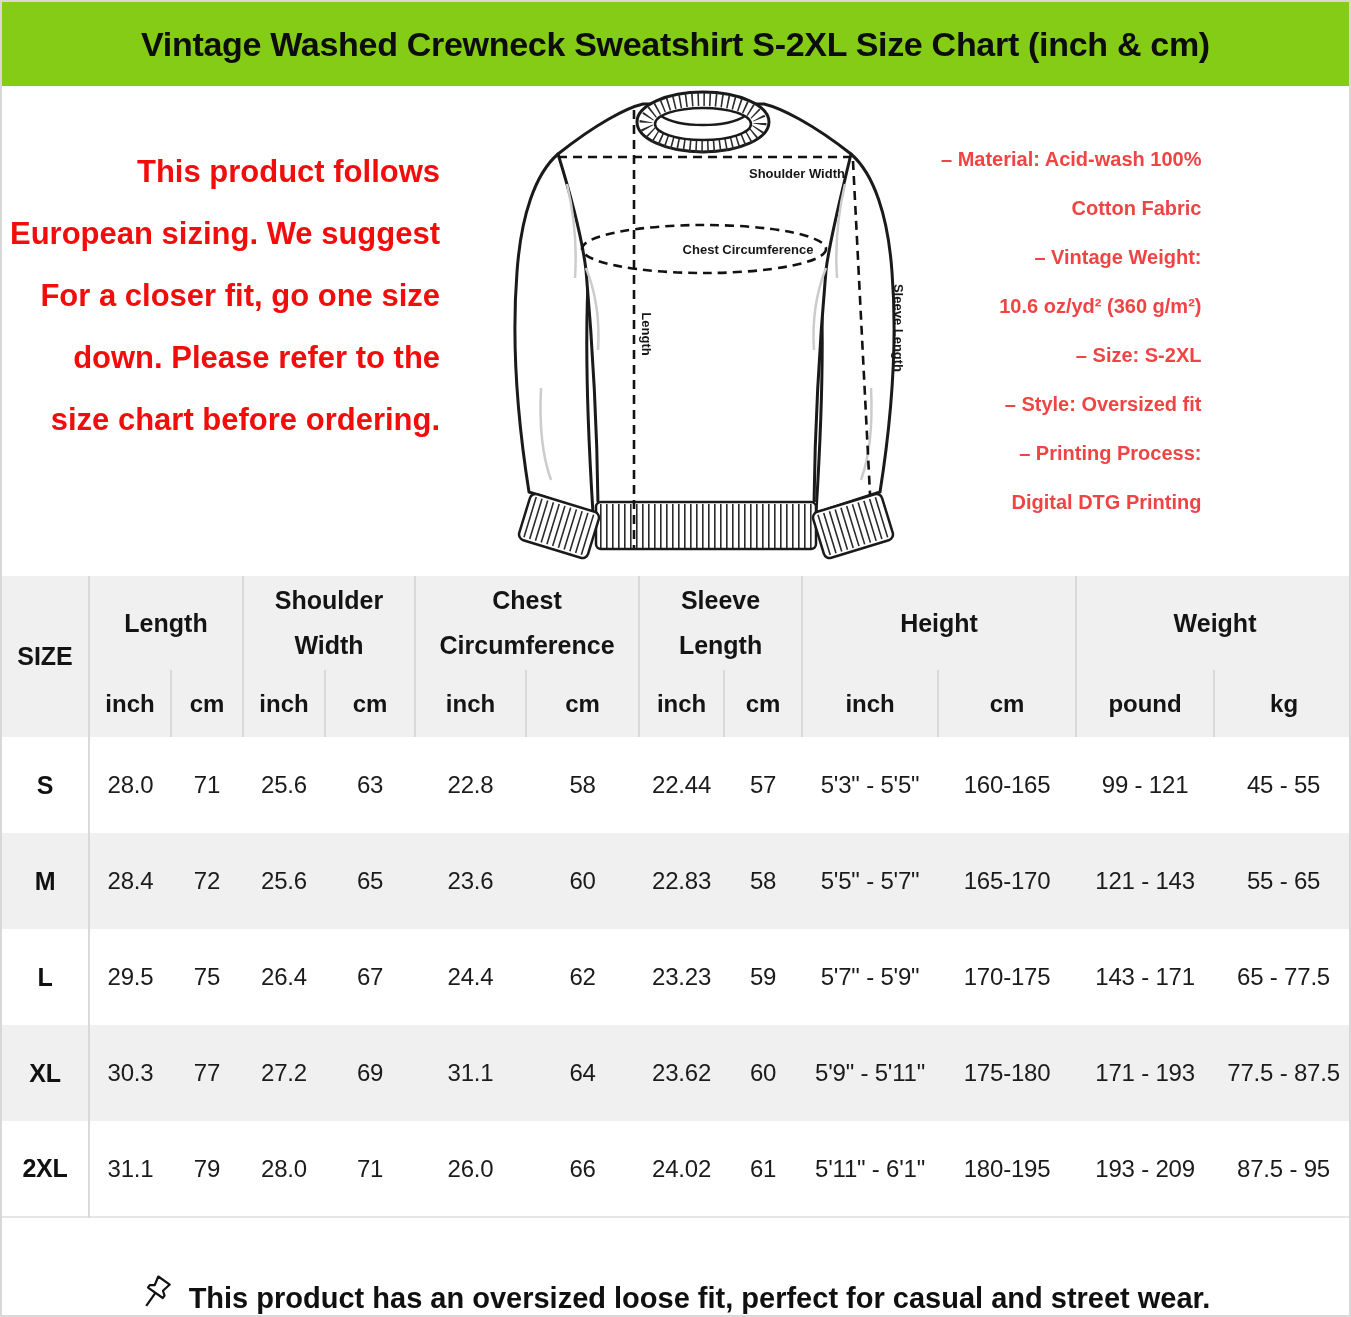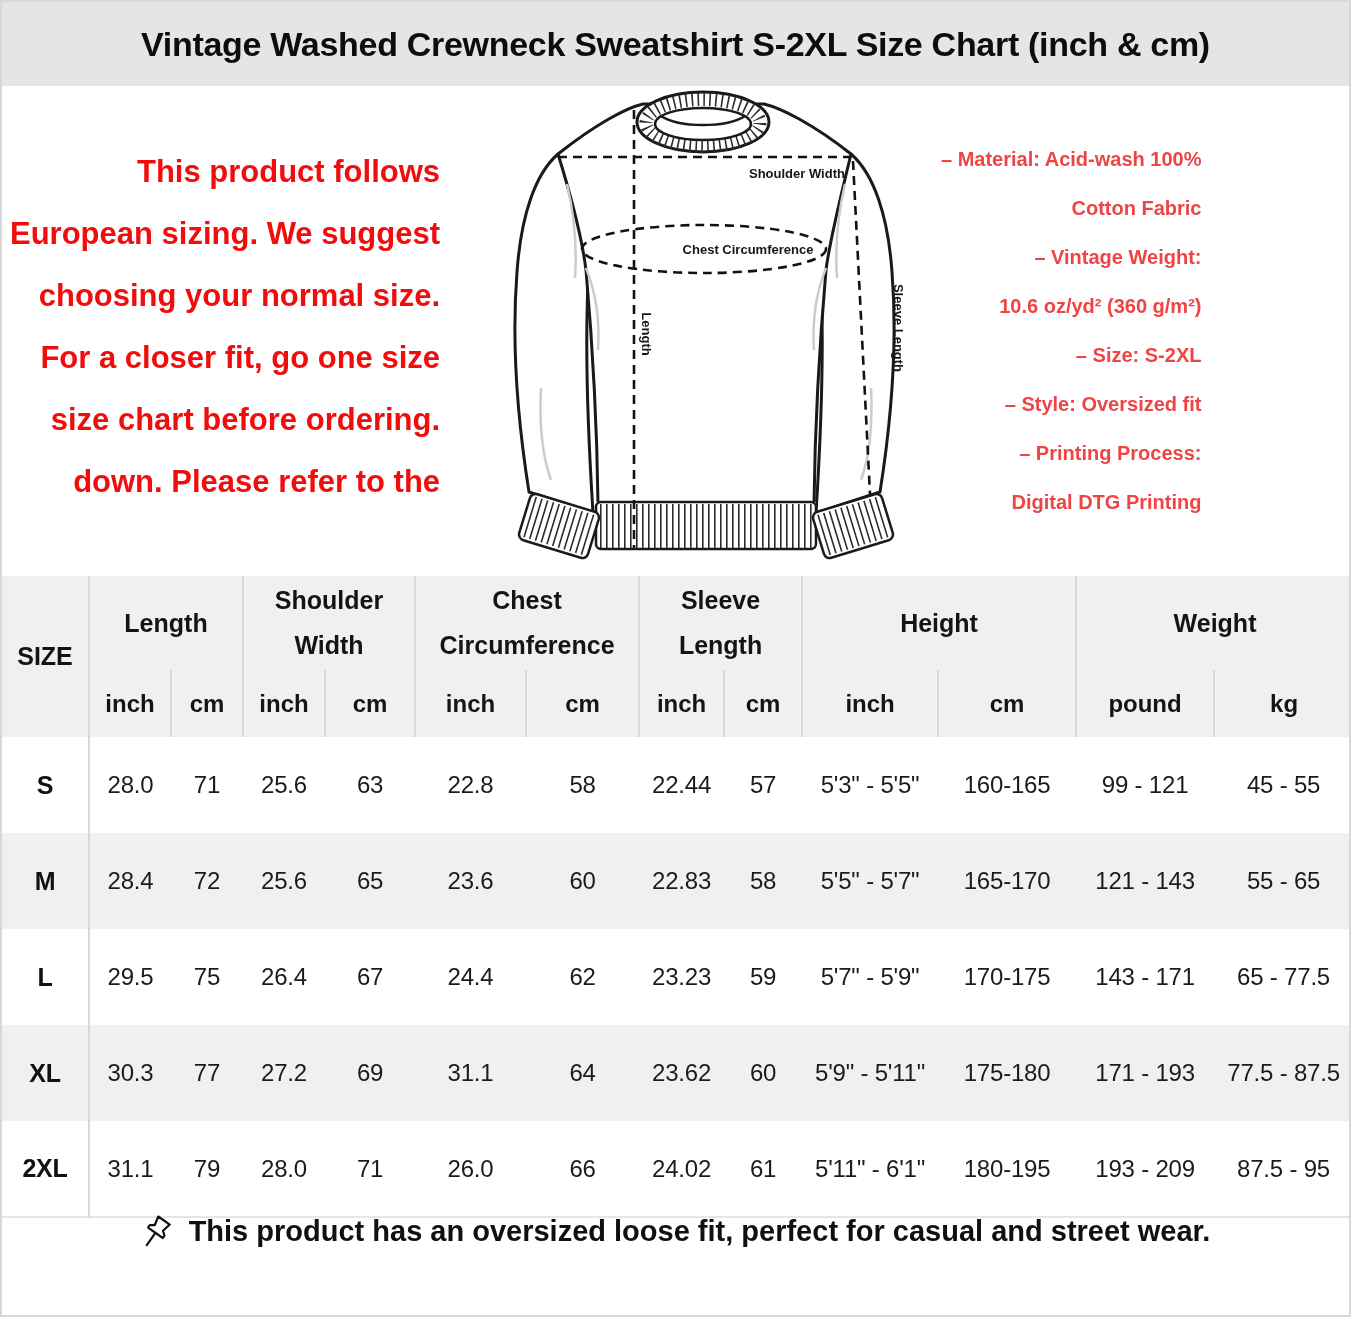--- a/index.html
+++ b/index.html
@@ -27,50 +27,49 @@
   tr.h1 th { font-size:25px; line-height:45px; height:94px; }
   tr.h2 th { font-size:24px; height:67px; }
   .sep { border-right:2px solid #D9D9D9; }
   tbody tr { height:96px; }
   tbody tr:nth-child(even) { background:#F0F0F0; }
   td { font-size:24px; color:#1b1b1b; letter-spacing:-0.2px; }
   td.size-col { font-weight:700; font-size:25px; color:#111; }
 
   
   .foot { position:absolute; left:0; top:1213px; width:100%; height:100px;
-          display:flex; align-items:flex-start; justify-content:center; gap:14px; }
+          display:flex; align-items:flex-end; justify-content:center; gap:14px; }
   .foot .txt { font-size:29px; font-weight:700; color:#101010; white-space:nowrap; }
   .foot .pin { display:flex; align-items:center; }
 
   
   .ol  { fill:#ffffff; stroke:#1a1a1a; stroke-width:3; stroke-linejoin:round; }
   .thn { fill:none; stroke:#1a1a1a; stroke-width:2.5; }
   .rib { fill:none; stroke:#2b2b2b; stroke-dasharray:1.6 4.4; }
   .shade { fill:none; stroke:#cccccc; stroke-width:2.5; }
   .meas { fill:none; stroke:#121212; stroke-width:2.6; stroke-dasharray:9 6; }
   .lbl { font-family:"Liberation Sans","DejaVu Sans",sans-serif; font-size:13px; font-weight:700; fill:#161616; }
 </style>
 </head>
 <body>
 
 <div class="page">
 
-  <header class="banner" style="background: #e5e5e5;">
+  <header class="banner" style="background: #84cc16;">
     <h1>Vintage Washed Crewneck Sweatshirt S-2XL Size Chart (inch &amp; cm)</h1>
   </header>
 
   <section class="hero">
 
     <div class="note" id="sizing-note">
         <div class="line" style="color: rgb(242, 13, 13);">This product follows</div>
         <div class="line" style="color: rgb(242, 13, 13);">European sizing. We suggest</div>
-        <div class="line" style="color: rgb(242, 13, 13);">choosing your normal size.</div>
         <div class="line" style="color: rgb(242, 13, 13);">For a closer fit, go one size</div>
+        <div class="line" style="color: rgb(242, 13, 13);">down. Please refer to the</div>
         <div class="line" style="color: rgb(242, 13, 13);">size chart before ordering.</div>
-        <div class="line" style="color: rgb(242, 13, 13);">down. Please refer to the</div>
       </div>
 
     <div class="diagram">
       <svg width="440" height="482" viewBox="0 0 440 482">
 
         <path class="ol" d="M 57,66 C 34,86 20,128 16,184 C 11,248 15,322 28,404 L 92,425 C 86,330 84,238 88,178 C 91,128 68,82 57,66 Z"></path>
         <path class="ol" d="M 350,66 C 373,86 387,128 391,184 C 396,248 392,322 379,404 L 315,425 C 321,330 323,238 319,178 C 316,128 339,82 350,66 Z"></path>
         <path class="shade" d="M 40,300 C 38,340 42,370 50,392"></path>
         <path class="shade" d="M 370,300 C 372,340 368,370 360,392"></path>
 

